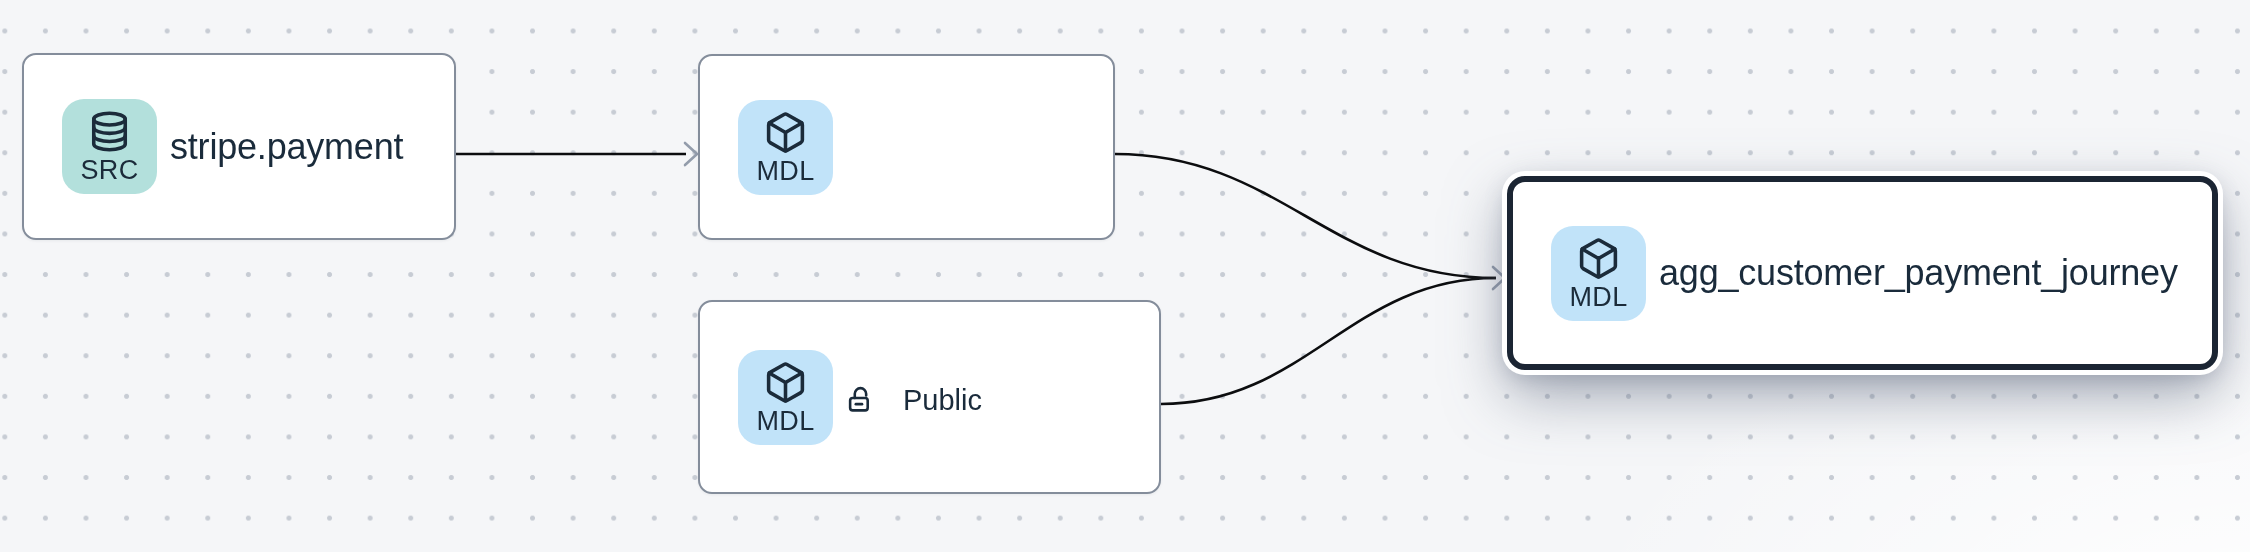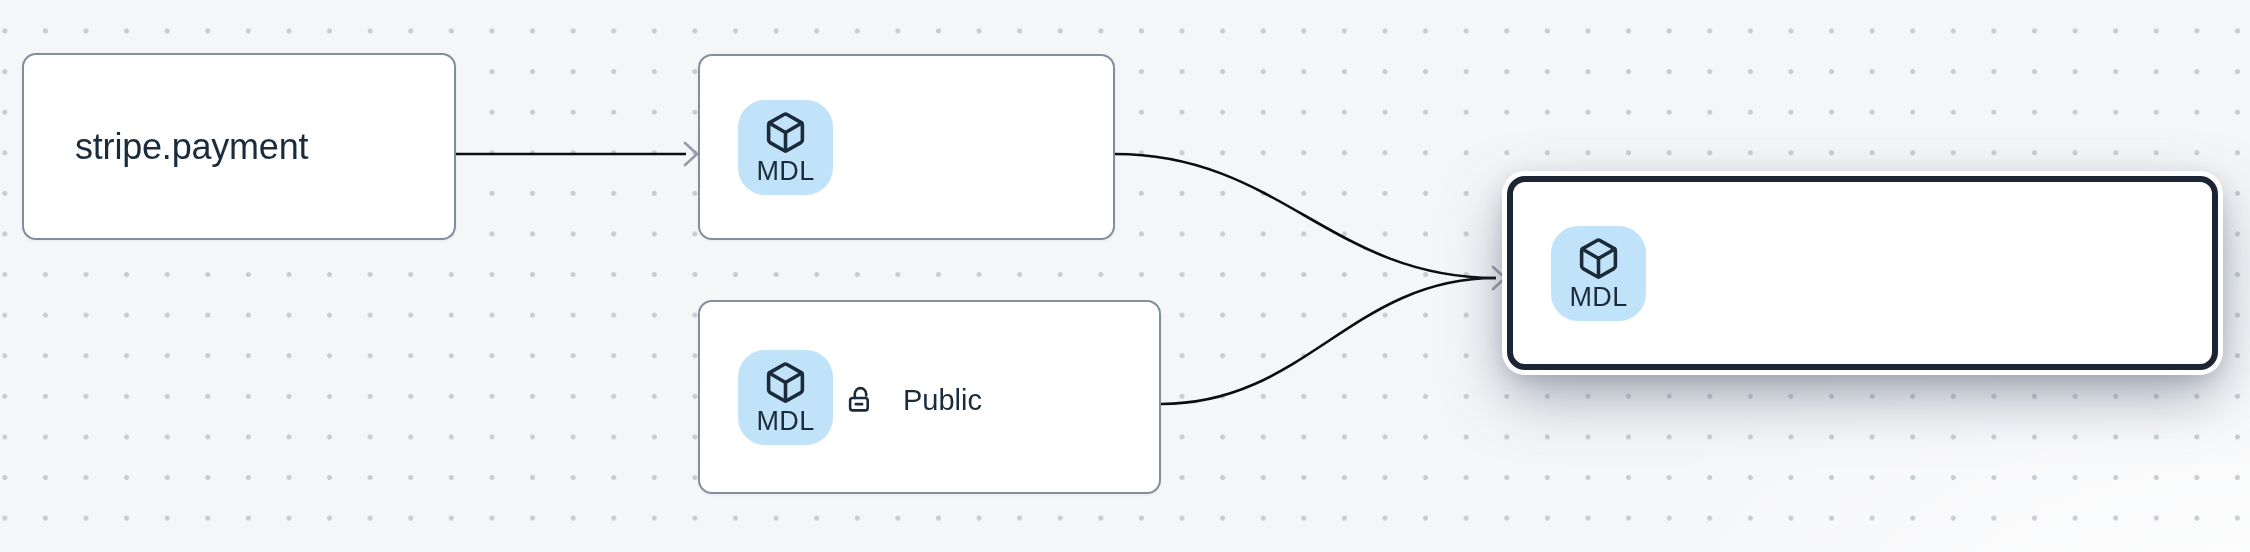--- a/index.html
+++ b/index.html
@@ -57,21 +57,21 @@
 
   .badge {
     width: 95px; height: 95px;
     border-radius: 22px;
     flex: 0 0 auto;
     display: flex; flex-direction: column;
     align-items: center; justify-content: center;
     color: #1b2b3a;
   }
   .badge.src { background: #b3e0dc; }
-  .badge.mdl { background: #c1e3f9; border-radius: 27px; }
+  .badge.mdl { background: #c1e3f9; }
   .badge svg { width: 45px; height: 45px; display: block; }
   .badge-label {
     font-size: 27px; line-height: 1; margin-top: 3px;
     letter-spacing: 0.3px; color: #1b2b3a;
   }
 
   .node-body { margin-left: 13px; display: flex; flex-direction: column; }
   .node-title {
     font-size: 36px; color: #1a2b3b;
     letter-spacing: -0.2px; line-height: 42px;
@@ -91,20 +91,29 @@
 
   <svg class="edges" viewBox="0 0 2250 552">
     <path class="edge-path" d="M 456 154 L 686 154"></path>
     <path class="edge-arrow" d="M 685 143 L 697 154 L 685 165"></path>
     <path class="edge-path" d="M 1115 154 C 1280 154, 1331 278, 1496 278"></path>
     <path class="edge-path" d="M 1161 404 C 1306 404, 1351 278, 1496 278"></path>
     <path class="edge-arrow" d="M 1493 267 L 1505 278 L 1493 289"></path>
   </svg>
 
   <div class="node node-stripe-payment">
+    <div class="badge src">
+      <svg viewBox="0 0 24 24" fill="none" stroke="#1b2b3a" stroke-width="1.9" stroke-linecap="round" stroke-linejoin="round">
+        <ellipse cx="12" cy="5.4" rx="8.4" ry="3.1"></ellipse>
+        <path d="M3.6 5.4 V18.6 C3.6 20.3 7.4 21.7 12 21.7 S20.4 20.3 20.4 18.6 V5.4"></path>
+        <path d="M3.6 9.9 C3.6 11.6 7.4 13 12 13 S20.4 11.6 20.4 9.9"></path>
+        <path d="M3.6 14.2 C3.6 15.9 7.4 17.3 12 17.3 S20.4 15.9 20.4 14.2"></path>
+      </svg>
+      <span class="badge-label">SRC</span>
+    </div>
     <div class="node-body">
       <span class="node-title">stripe.payment</span>
     </div>
   </div>
 
   <div class="node node-stg-payments">
     <div class="badge mdl">
       <svg viewBox="0 0 24 24" fill="none" stroke="#1b2b3a" stroke-width="1.9" stroke-linecap="round" stroke-linejoin="round">
         <path d="M21 16V8a1.6 1.6 0 0 0-.8-1.4l-7.4-4.2a1.6 1.6 0 0 0-1.6 0L3.8 6.6A1.6 1.6 0 0 0 3 8v8a1.6 1.6 0 0 0 .8 1.4l7.4 4.2a1.6 1.6 0 0 0 1.6 0l7.4-4.2A1.6 1.6 0 0 0 21 16z"></path>
         <polyline points="3.3 6.9 12 12 20.7 6.9"></polyline>
@@ -137,15 +146,18 @@
 
   <div class="node node-agg selected">
     <div class="badge mdl">
       <svg viewBox="0 0 24 24" fill="none" stroke="#1b2b3a" stroke-width="1.9" stroke-linecap="round" stroke-linejoin="round">
         <path d="M21 16V8a1.6 1.6 0 0 0-.8-1.4l-7.4-4.2a1.6 1.6 0 0 0-1.6 0L3.8 6.6A1.6 1.6 0 0 0 3 8v8a1.6 1.6 0 0 0 .8 1.4l7.4 4.2a1.6 1.6 0 0 0 1.6 0l7.4-4.2A1.6 1.6 0 0 0 21 16z"></path>
         <polyline points="3.3 6.9 12 12 20.7 6.9"></polyline>
         <line x1="12" y1="12" x2="12" y2="21.9"></line>
       </svg>
       <span class="badge-label">MDL</span>
     </div>
+    <div class="node-body">
+      <span class="node-title">agg_customer_payment_journey</span>
+    </div>
   </div>
 
 </div>
 
 </body></html>

